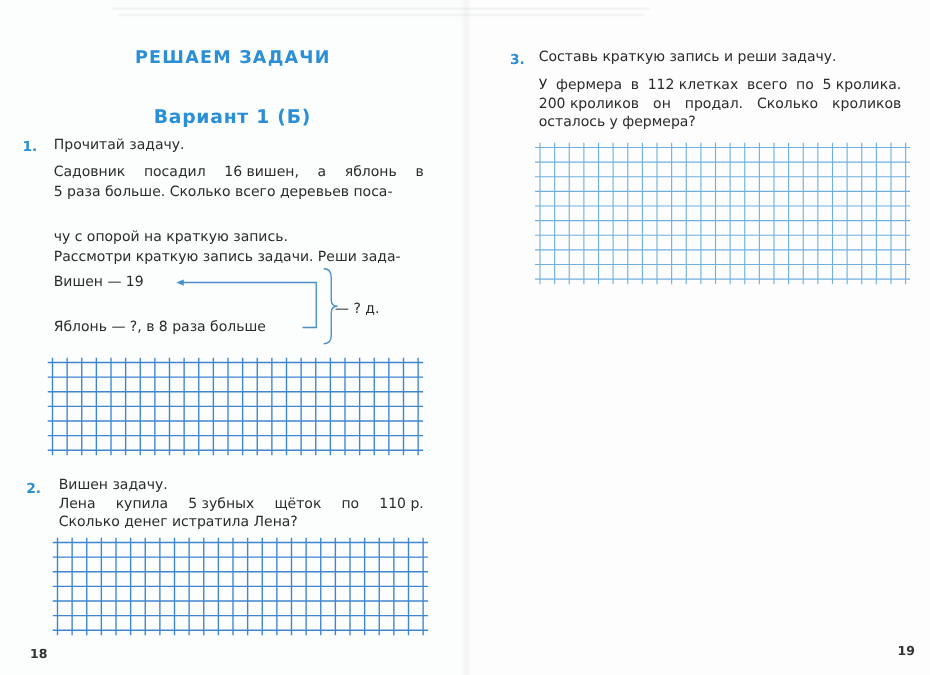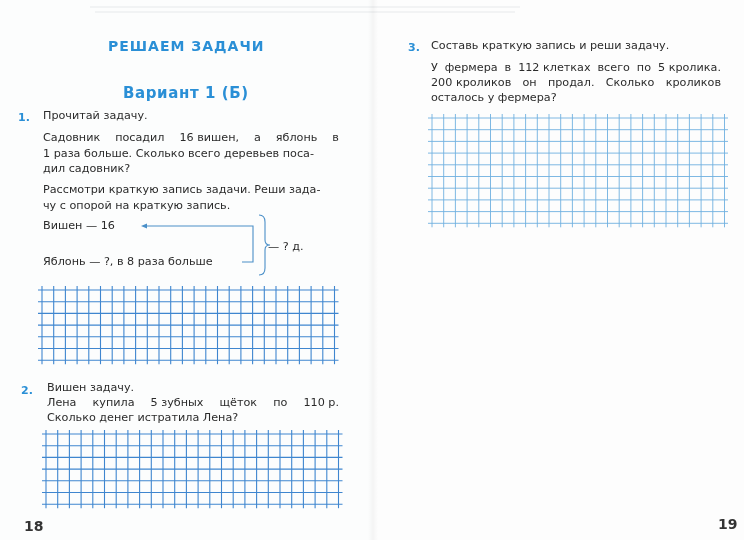--- a/index.html
+++ b/index.html
@@ -14,21 +14,21 @@
   .page-right { position: absolute; left: 372px; top: 0; width: 372px; height: 540px; background: #fdfdfd; }
   .spine { position: absolute; left: 368px; top: 0; width: 10px; height: 540px;
     background: linear-gradient(to right, rgba(0,0,0,0), rgba(0,0,0,0.035), rgba(0,0,0,0)); }
   .bleed { position: absolute; height: 2px; background: rgba(120,130,140,0.08); }
 
   .abs { position: absolute; white-space: nowrap; }
   .title { font-weight: bold; color: #2a8fd6; font-size: 14px; letter-spacing: 1px; }
   .subtitle { font-weight: bold; color: #2a8fd6; font-size: 15px; letter-spacing: 0.6px; }
   .num { font-weight: bold; color: #2a8fd6; font-size: 11px; }
   .txt { font-size: 11.2px; line-height: 15.5px; color: #2b2b2b; }
-  .pagenum { font-weight: bold; font-size: 14px; color: #333; }
+  .pagenum { font-weight: bold; font-size: 10px; color: #333; }
 
   .grid { position: absolute; }
   .grid svg { display: block; }
 </style>
 </head>
 <body>
 
 <div class="spread">
   <div class="page-left"></div>
   <div class="page-right"></div>
@@ -45,30 +45,29 @@
 
   <div class="abs txt" style="left:43px; top:130px; width:296px;">
     <div style="display:flex; justify-content:space-between;text-align:center;">
       <span>Садовник</span>
         <span>посадил</span>
         <span>16 вишен,</span>
         <span>а</span>
         <span>яблонь</span>
         <span>в</span>
     </div>
-    <div>1 раза больше. Сколько всего деревьев поса-</div>
-    <div>дил садовник?</div>
+    <div>5 раза больше. Сколько всего деревьев поса-</div>
   </div>
 
   <div class="abs txt" style="left:43px; top:182px; width:296px;">
+    <div>чу с опорой на краткую запись.</div>
     <div>Рассмотри краткую запись задачи. Реши зада-</div>
-    <div>чу с опорой на краткую запись.</div>
-  </div>
-
-  <div class="abs txt" style="left:43px; top:218px;">Вишен — 16</div>
+  </div>
+
+  <div class="abs txt" style="left:43px; top:218px;">Вишен — 19</div>
   <div class="abs txt" style="left:43px; top:254px;">Яблонь — ?, в 8 раза больше</div>
 
   <svg class="abs" style="left:135px; top:210px;" width="200" height="70">
 
     <polyline points="107,52 118,52 118,16 10,16" fill="none" stroke="#4a8fc8" stroke-width="1.1"></polyline>
     <polygon points="6,16 12,13.5 12,18.5" fill="#4a8fc8"></polygon>
 
     <path d="M124,5 Q130,5 130,12 L130,30 Q130,35 135,35 Q130,35 130,40 L130,58 Q130,65 124,65" fill="none" stroke="#4a8fc8" stroke-width="1.1"></path>
   </svg>
   <div class="abs txt" style="left:268px; top:239px;">— ? д.</div>

